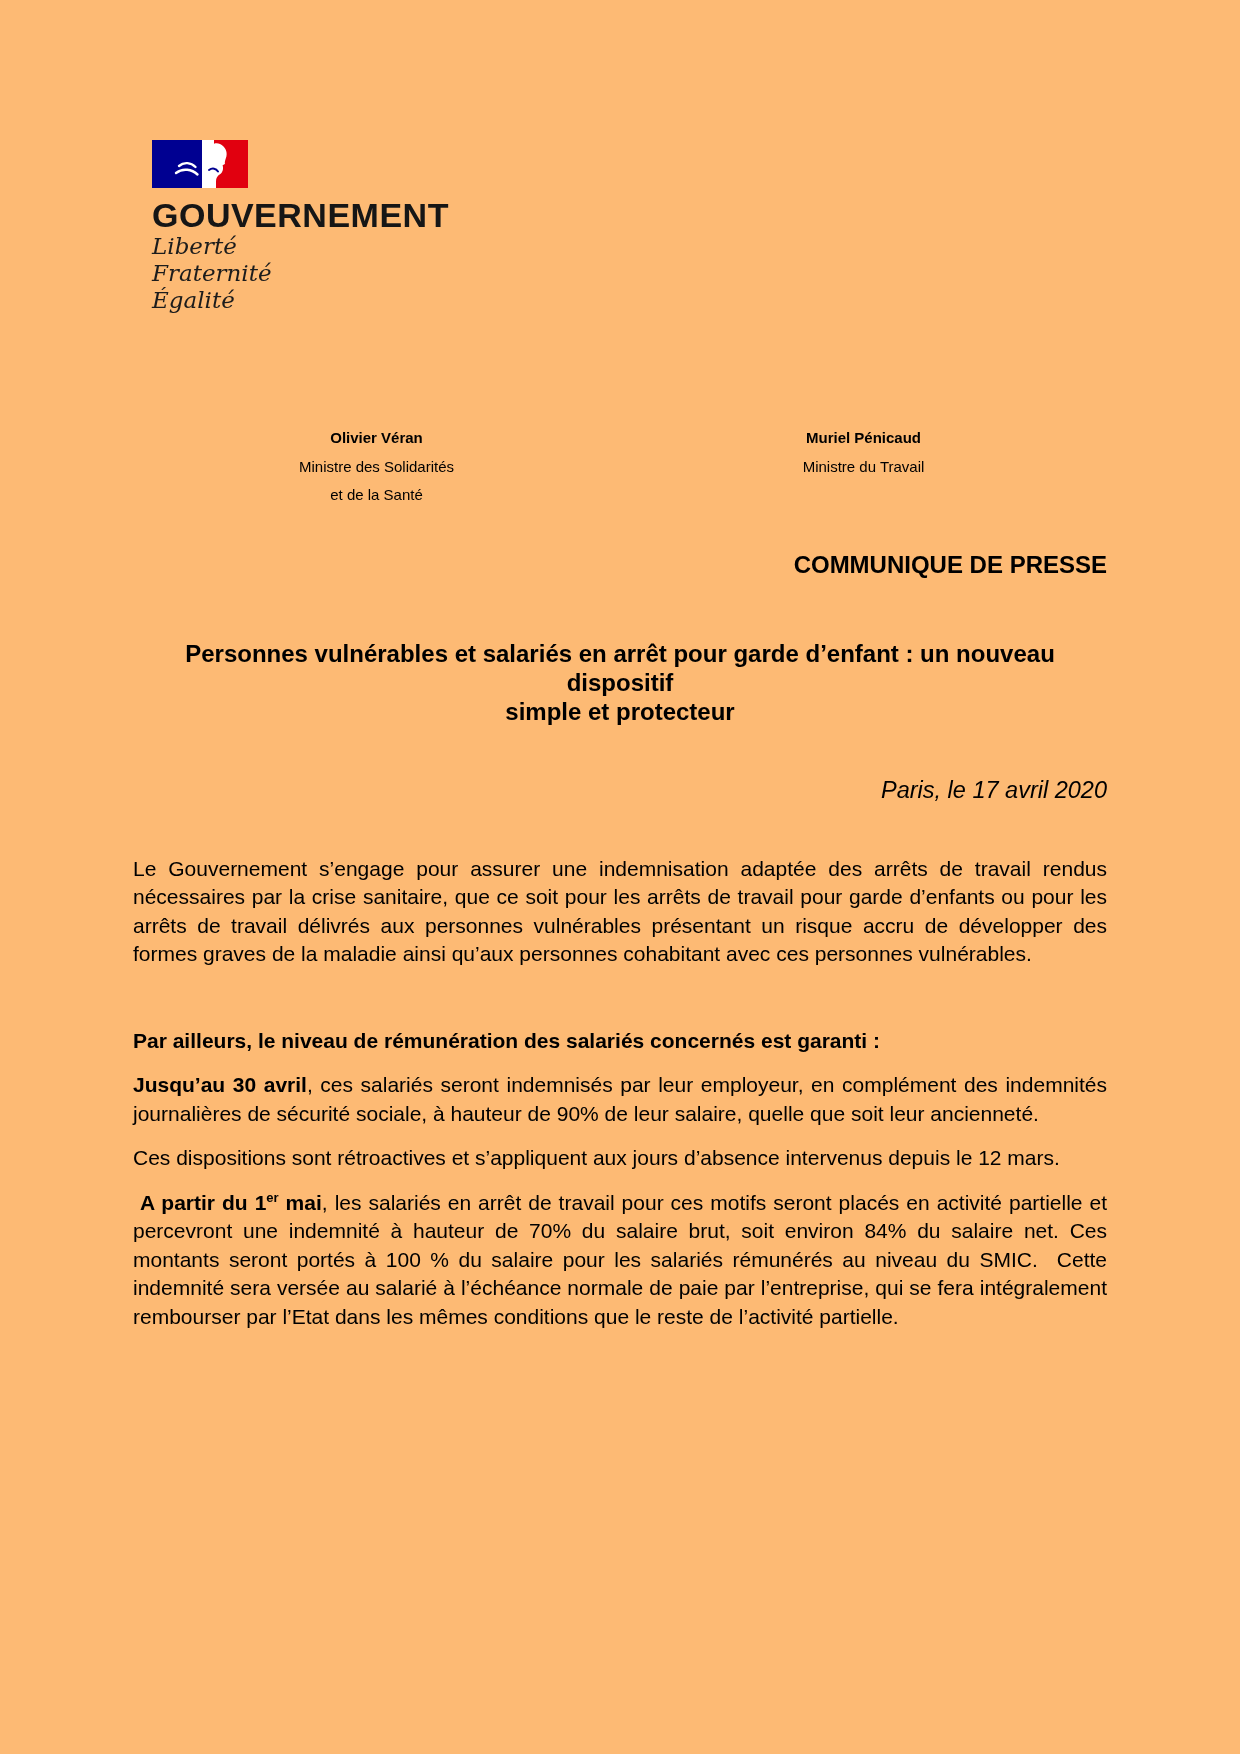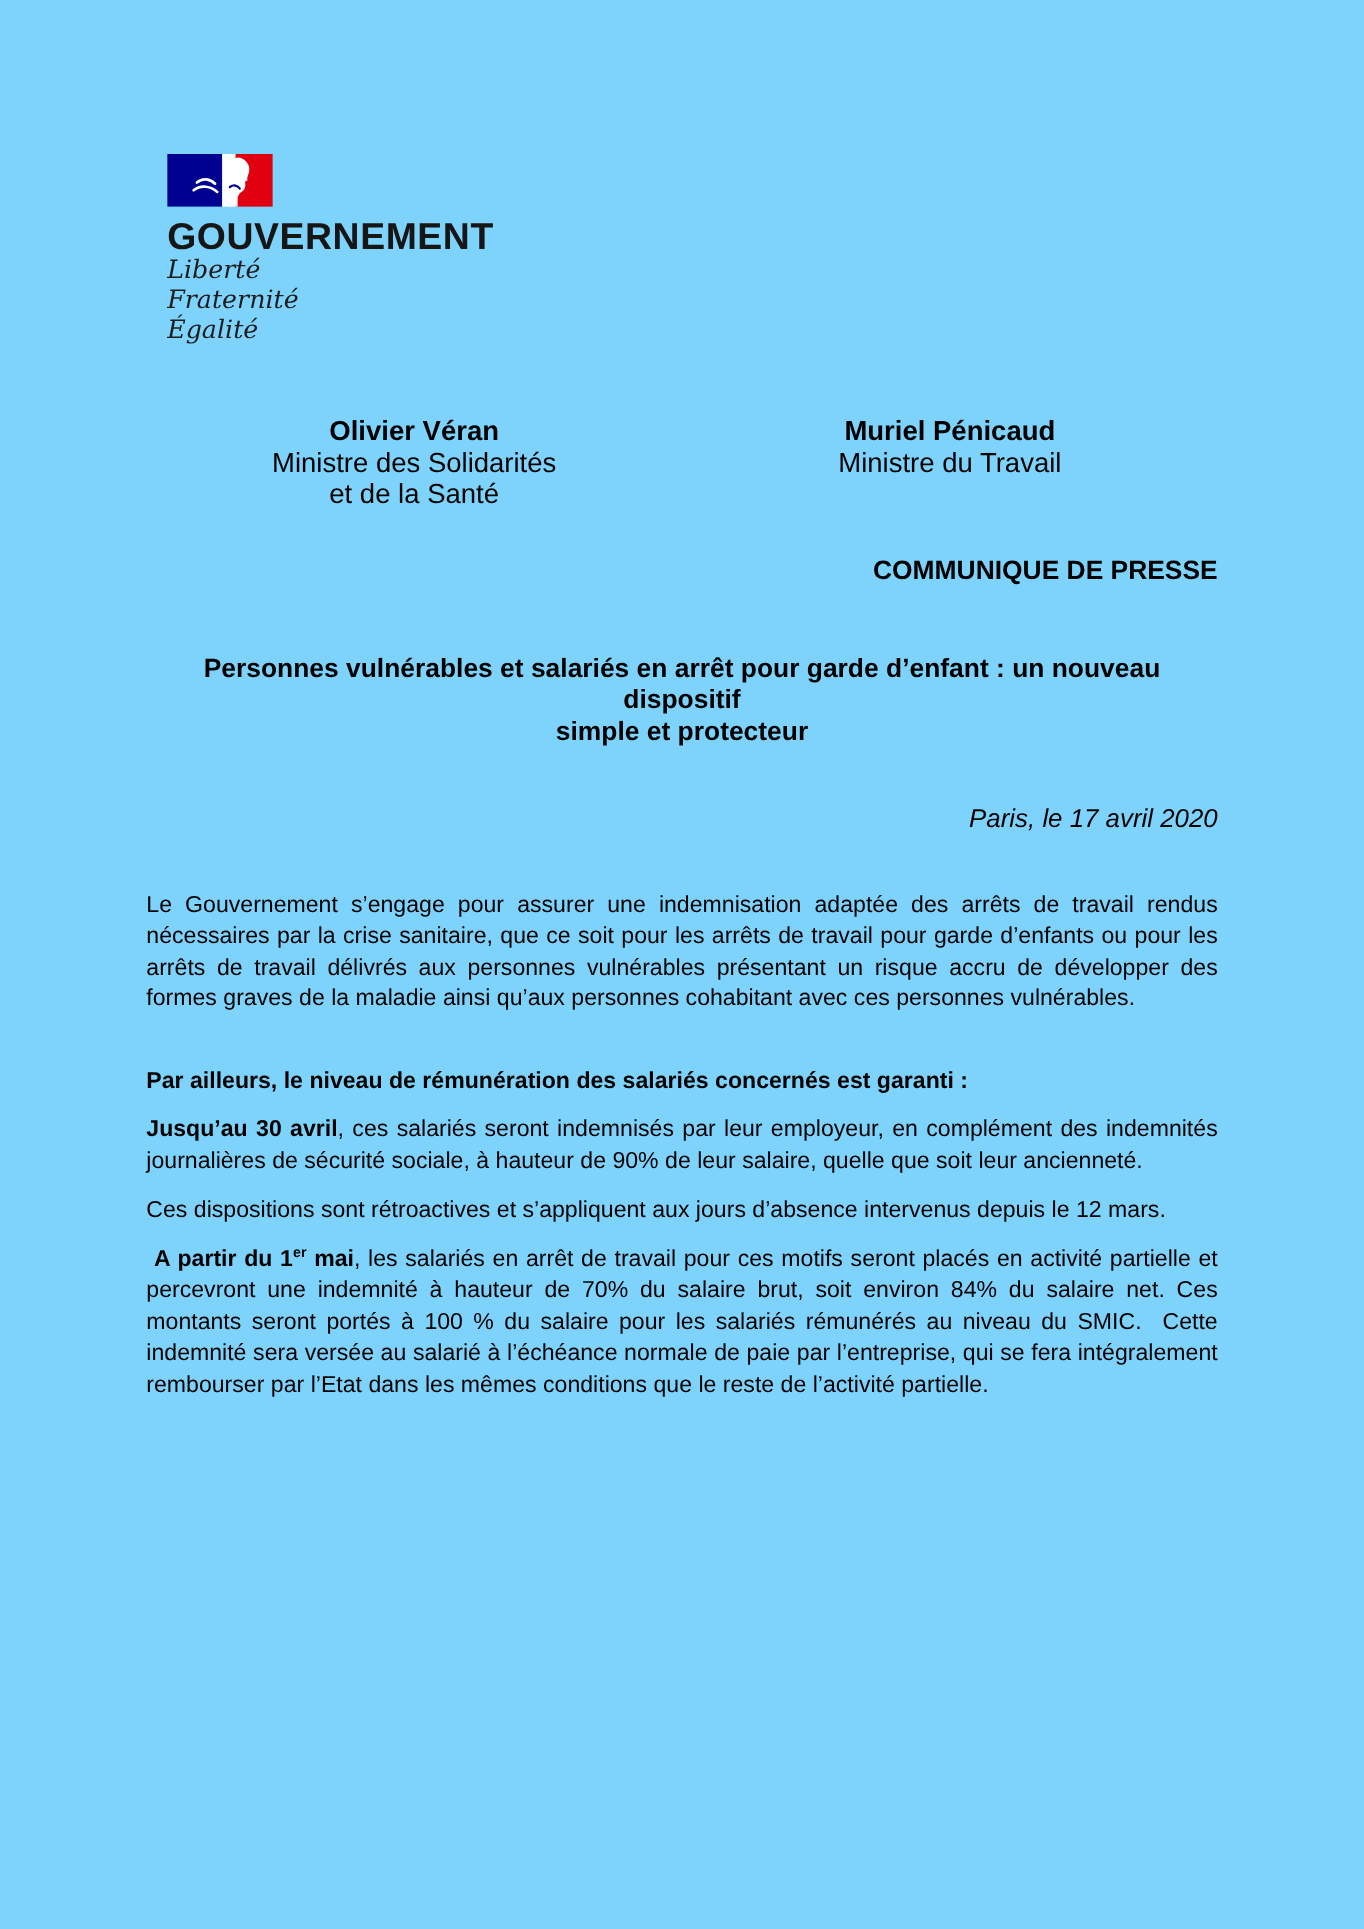--- a/index.html
+++ b/index.html
@@ -1,20 +1,20 @@
 <!DOCTYPE html>
 <html lang="fr"><head>
 <meta charset="utf-8">
 <style>
   html,body { margin:0; padding:0; background:#ffffff; }
   .page {
     position:relative;
     width:1240px; height:1754px;
     margin:0 auto;
-    background:#7dd3fc;
+    background:#fdba74;
     color:#000;
     font-family:"Liberation Sans", sans-serif;
     box-sizing:border-box;
     padding:0 133px;
     overflow:hidden;
   }
 
   
   .logo-block { margin-top:140px; margin-left:19px; }
   .flag { display:block; }
@@ -30,22 +30,22 @@
     font-family:"DejaVu Serif", "Liberation Serif", serif;
     font-style:italic;
     font-size:23px;
     line-height:27px;
     color:#1c1c1c;
   }
 
   
   .ministers {
     display:flex;
-    margin-top:64px;
-    font-size:25px;
+    margin-top:110px;
+    font-size:15px;
     line-height:28.5px;
   }
   .minister { flex:1; text-align:center; }
   .minister .name { font-weight:bold; }
 
   
   .kicker {
     margin-top:40px;
     text-align:right;
     font-weight:bold;
@@ -70,21 +70,21 @@
   
   .body-text {
     margin-top:50px;
     font-size:21px;
     line-height:28.5px;
     text-align:justify;
   }
   .body-text p { margin:0 0 16px 0; }
   .body-text p.section-heading {
     font-weight:bold;
-    margin-top:46px;
+    margin-top:58px;
     text-align:left;
   }
   .body-text sup { font-size:0.62em; line-height:0; }
   .b { font-weight:bold; }
 </style>
 </head>
 <body>
 
 <div class="page">
 

